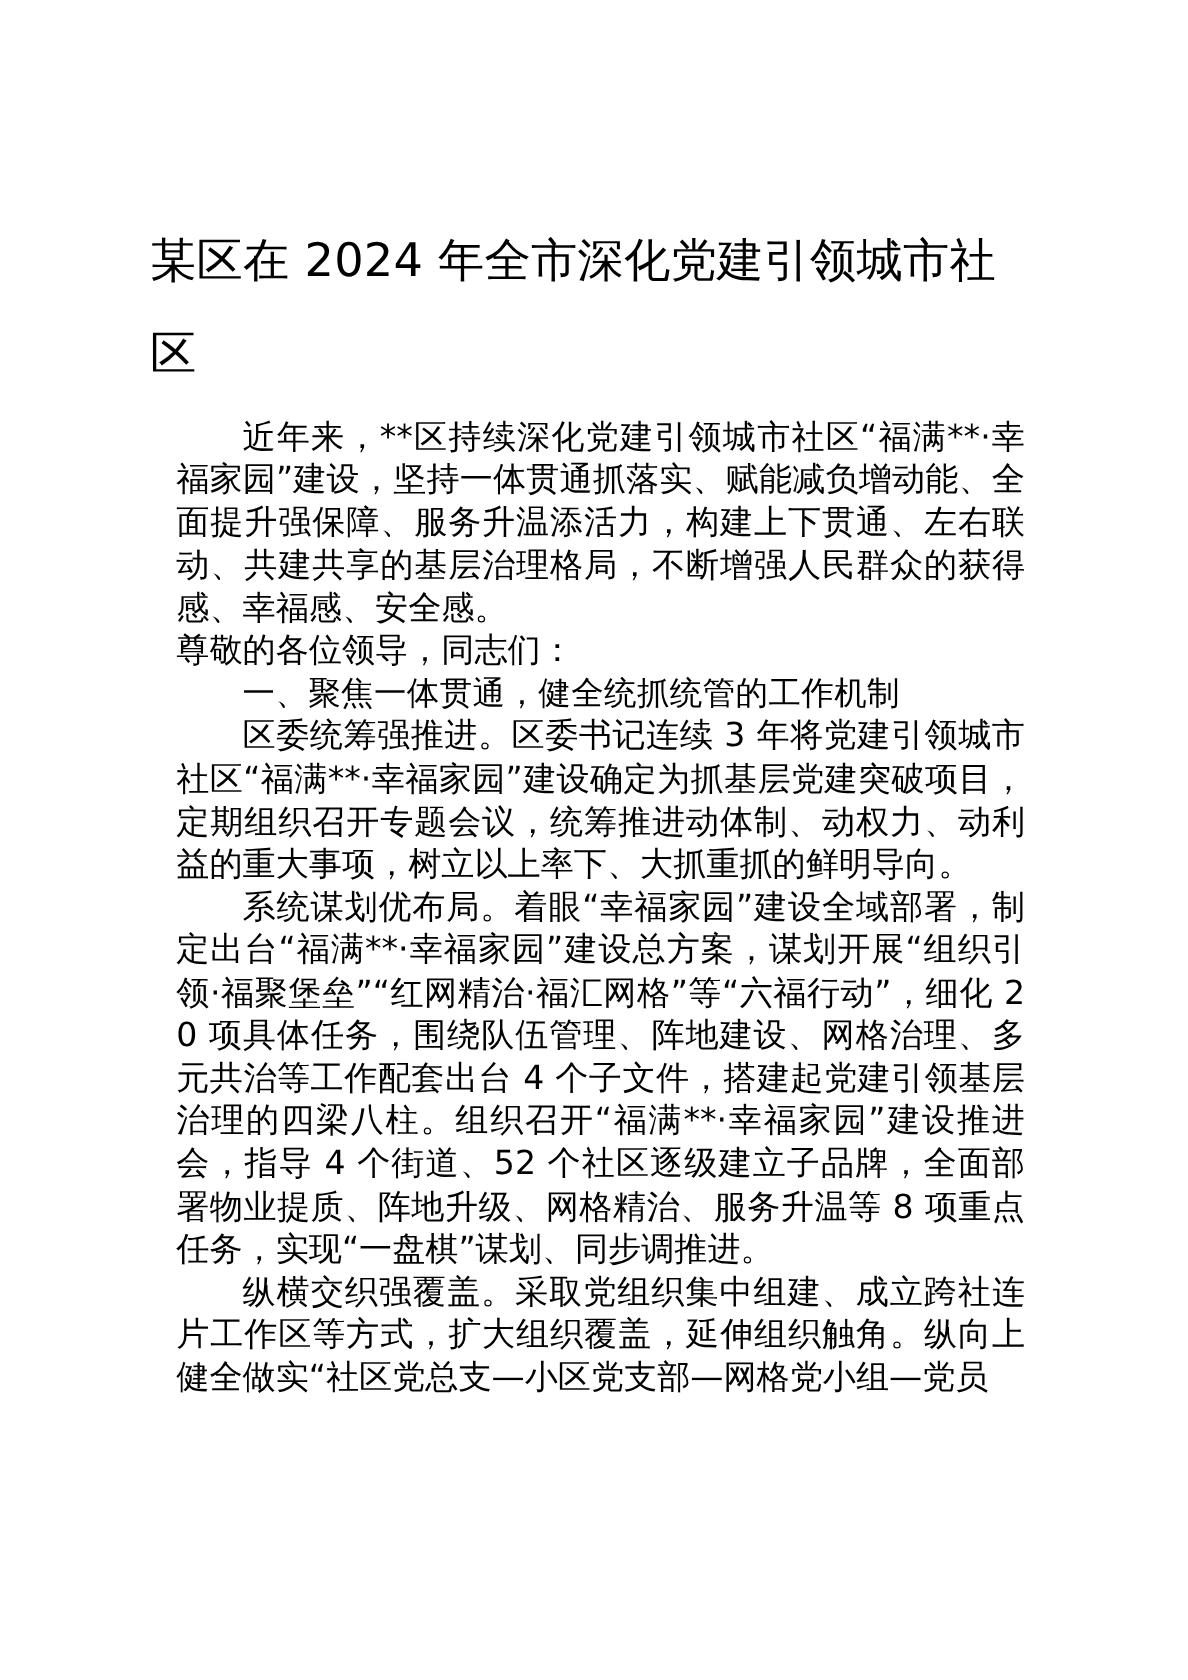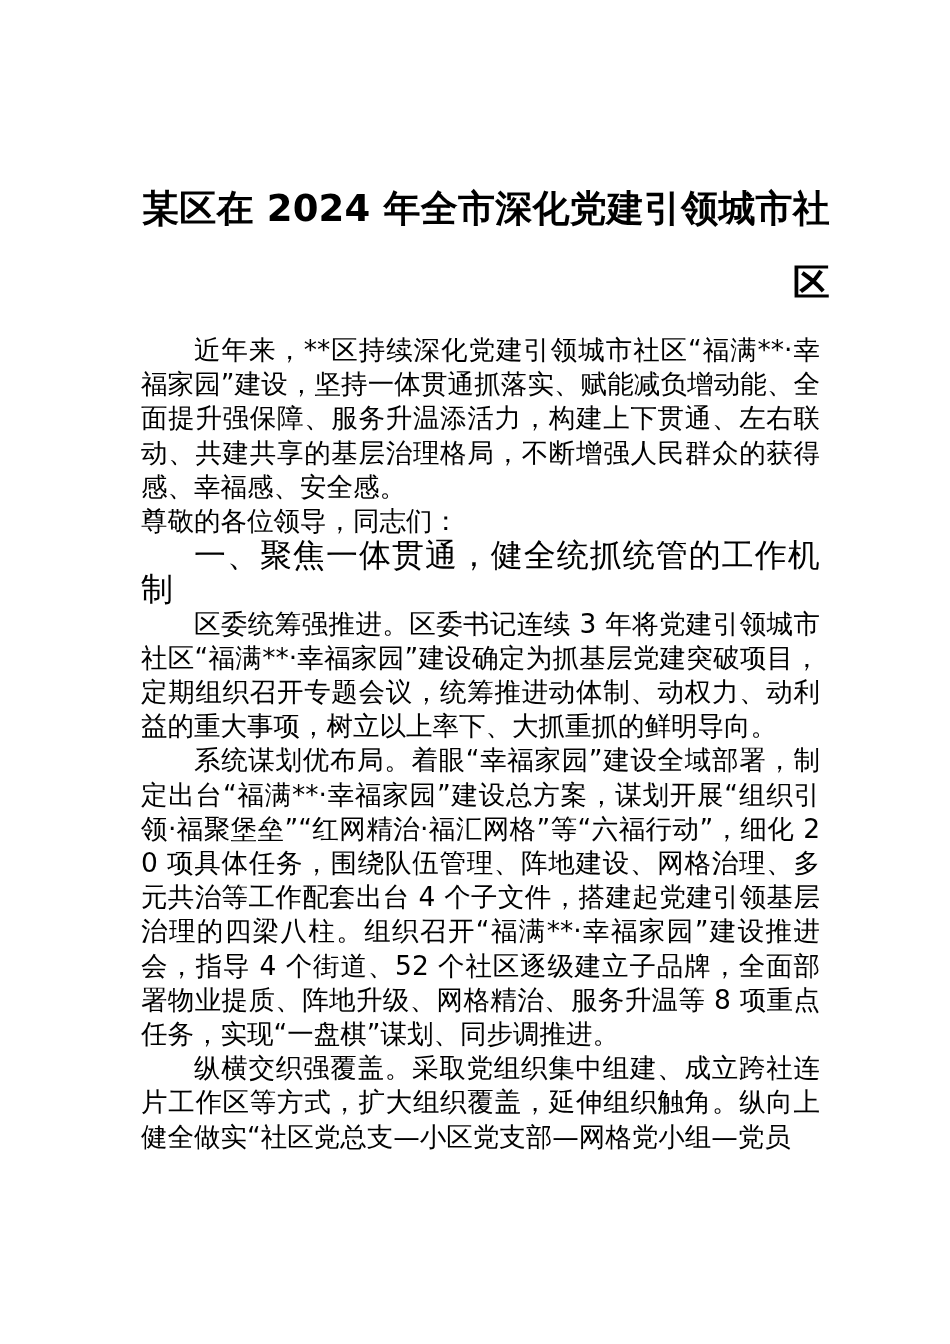--- a/index.html
+++ b/index.html
@@ -37,24 +37,24 @@
     font-family: "DejaVu Sans", "Liberation Sans", sans-serif;
     white-space: nowrap;
   }
 
   
   .doc-title {
     position: absolute;
     top: 172px;
     left: 120px;
     width: 710px;
-    text-align: right;
+    text-align: left;
     font-size: 37px;
     line-height: 74px;
-    font-weight: 700;
+    font-weight: 400;
     letter-spacing: 0.2px;
     font-family: "DejaVu Sans", "Liberation Sans", sans-serif;
   }
   .doc-title .t-line { display: block; }
 
   
   .body-block {
     position: absolute;
     top: 333px;
     left: 141px;
@@ -71,21 +71,21 @@
     font-family: "DejaVu Sans", "Liberation Sans", sans-serif;
     word-break: break-all;
   }
   .para.indent { text-indent: 53px; }
   .para.noindent { text-indent: 0; }
 
   
   .para.section-heading {
     text-indent: 53px;
     font-family: "DejaVu Serif", "Liberation Serif", serif;
-    font-size: 32px;
+    font-size: 26px;
     letter-spacing: 0.3px;
   }
 </style>
 </head>
 <body>
 
 <div class="page">
 
 
   <div class="doc-title">

